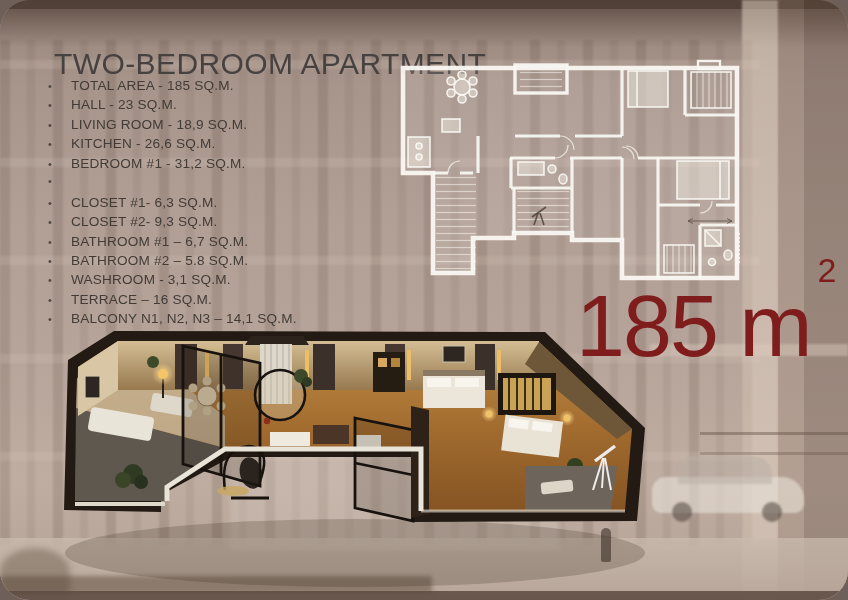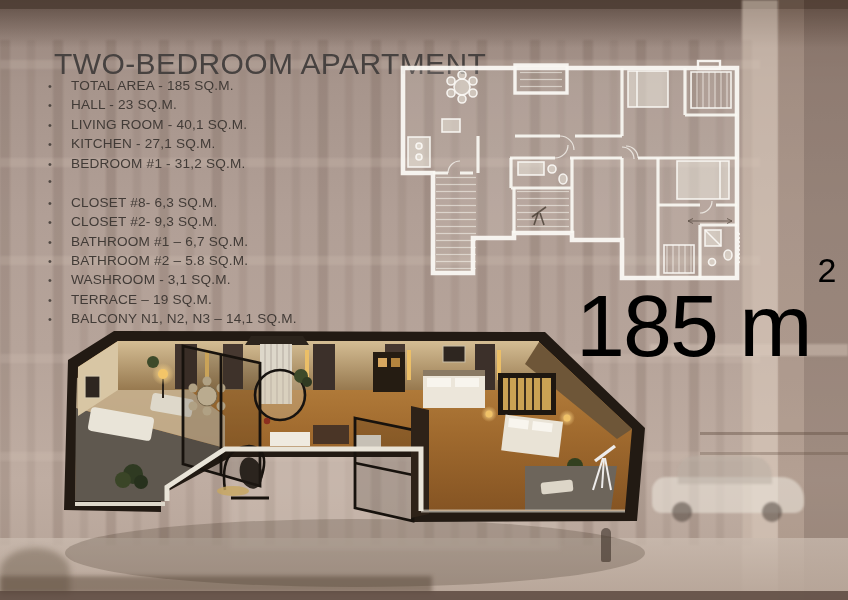--- a/index.html
+++ b/index.html
@@ -1,17 +1,17 @@
 <!DOCTYPE html>
 <html><head>
 <meta charset="utf-8">
 <style>
   html,body{margin:0;padding:0;background:#6e6059;}
   .stage{position:relative;width:848px;height:600px;overflow:hidden;
-         font-family:"Liberation Sans",sans-serif;background:#ab9990;}
+         font-family:"Liberation Sans",sans-serif;background:#ab9990;border-radius:30px;}
   .abs{position:absolute;}
 
   
   .bg-base{inset:0;background:linear-gradient(180deg,#97847b 0%,#a7958c 14%,#b19f96 36%,#b6a49a 58%,#bfada2 80%,#b4a296 100%);}
   .bg-winstripes{left:0;top:40px;width:755px;height:505px;opacity:.30;filter:blur(1.2px);
       background:repeating-linear-gradient(90deg,rgba(82,62,52,.55) 0 10px,rgba(82,62,52,0) 10px 27px,rgba(82,62,52,.28) 27px 35px,rgba(82,62,52,0) 35px 53px);}
   .bg-slabs{left:0;top:60px;width:760px;height:480px;opacity:.35;filter:blur(1px);
       background:repeating-linear-gradient(180deg,rgba(219,203,190,.55) 0 9px,rgba(219,203,190,0) 9px 98px);}
   .bg-topstrip{left:0;top:0;width:848px;height:9px;background:#4e3d34;opacity:.85;}
   .bg-topshade{left:0;top:0;width:848px;height:48px;background:linear-gradient(180deg,rgba(66,49,40,.65),rgba(66,49,40,0));}
@@ -31,21 +31,21 @@
   .car-wheel{width:20px;height:20px;border-radius:50%;background:rgba(76,65,58,.55);filter:blur(1px);}
   .bg-figure{left:601px;top:528px;width:10px;height:34px;border-radius:5px 5px 2px 2px;background:rgba(48,37,29,.55);filter:blur(.7px);}
   .bg-lamp{left:100px;top:384px;width:4px;height:44px;background:rgba(70,55,44,.35);}
 
   
   .title{left:54px;top:27px;font-size:30px;font-weight:400;color:#474240;letter-spacing:.4px;white-space:nowrap;}
   .specs{left:46px;top:78px;margin:0;padding:0;list-style:none;width:330px;}
   .specs li{display:flex;align-items:baseline;height:19.45px;font-size:13.6px;font-weight:400;
             color:rgba(61,55,51,.96);letter-spacing:.2px;white-space:nowrap;}
   .specs .dot{width:23px;flex:0 0 23px;font-size:11px;color:rgba(61,55,51,.85);text-align:left;padding-left:2px;}
-  .headline{left:576px;top:282px;color:#000000;font-size:88px;font-weight:400;letter-spacing:-2px;white-space:nowrap;line-height:1;}
+  .headline{left:576px;top:282px;color:#7f1d1d;font-size:88px;font-weight:400;letter-spacing:-2px;white-space:nowrap;line-height:1;}
   .headline sup{font-size:34px;letter-spacing:0;position:relative;top:-44px;margin-left:7px;}
 </style>
 </head>
 <body>
 
 <div class="stage">
 
   <div class="abs bg-base"></div>
   <div class="abs bg-winstripes"></div>
   <div class="abs bg-slabs"></div>
@@ -75,56 +75,56 @@
     <li>
         <span class="dot">•</span>
         <span>TOTAL AREA - 185 SQ.M.</span>
       </li>
     <li>
         <span class="dot">•</span>
         <span>HALL - 23 SQ.M.</span>
       </li>
     <li>
         <span class="dot">•</span>
-        <span>LIVING ROOM - 40,1 SQ.M.</span>
-      </li>
-    <li>
-        <span class="dot">•</span>
-        <span>KITCHEN - 27,1 SQ.M.</span>
+        <span>LIVING ROOM - 18,9 SQ.M.</span>
+      </li>
+    <li>
+        <span class="dot">•</span>
+        <span>KITCHEN - 26,6 SQ.M.</span>
       </li>
     <li>
         <span class="dot">•</span>
         <span>BEDROOM #1 - 31,2 SQ.M.</span>
       </li>
     <li>
         <span class="dot">•</span>
       </li>
     <li>
         <span class="dot">•</span>
-        <span>CLOSET #8- 6,3 SQ.M.</span>
+        <span>CLOSET #1- 6,3 SQ.M.</span>
       </li>
     <li>
         <span class="dot">•</span>
         <span>CLOSET #2- 9,3 SQ.M.</span>
       </li>
     <li>
         <span class="dot">•</span>
         <span>BATHROOM #1 – 6,7 SQ.M.</span>
       </li>
     <li>
         <span class="dot">•</span>
         <span>BATHROOM #2 – 5.8 SQ.M.</span>
       </li>
     <li>
         <span class="dot">•</span>
         <span>WASHROOM - 3,1 SQ.M.</span>
       </li>
     <li>
         <span class="dot">•</span>
-        <span>TERRACE – 19 SQ.M.</span>
+        <span>TERRACE – 16 SQ.M.</span>
       </li>
     <li>
         <span class="dot">•</span>
         <span>BALCONY N1, N2, N3 – 14,1 SQ.M.</span>
       </li>
   </ul>
 
   <svg class="abs" style="left:400px;top:55px;" width="340" height="230" viewBox="0 0 340 230">
     <defs>
       <pattern id="hatch" width="7" height="7" patternUnits="userSpaceOnUse">

